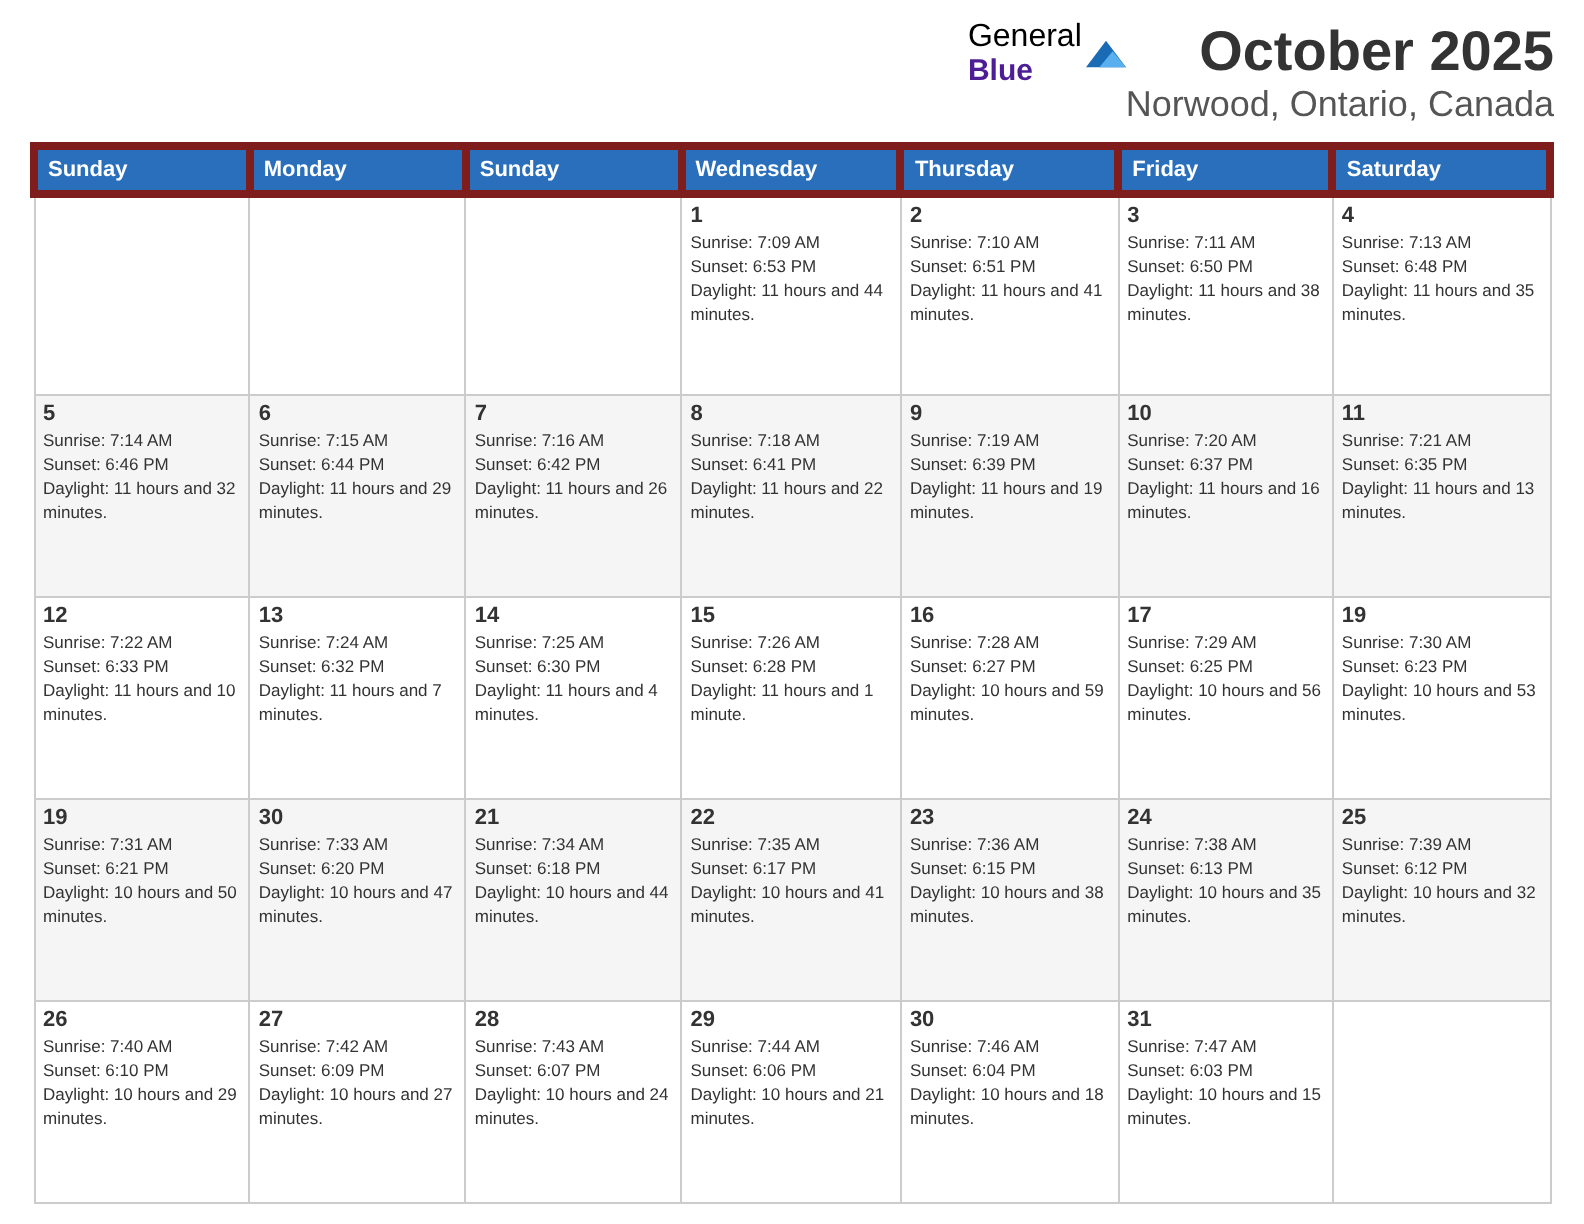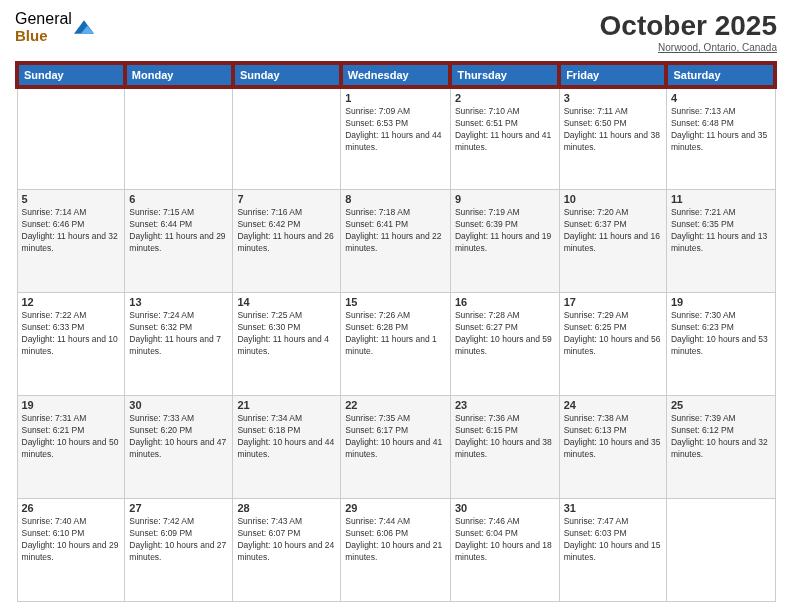--- a/index.html
+++ b/index.html
@@ -9,20 +9,21 @@
       font-family: Arial, sans-serif;
       background: #fff;
       overflow: hidden;
     }
     .page {
       width: 792px;
       height: 612px;
       padding: 10px 15px;
       display: flex;
       flex-direction: column;
+      align-items: flex-end;
     }
     .header {
       display: flex;
       justify-content: space-between;
       align-items: flex-start;
       margin-bottom: 8px;
     }
     .logo {
       display: flex;
       align-items: center;
@@ -39,23 +40,22 @@
     }
     .title-block {
       text-align: right;
     }
     .month-title {
       font-size: 28px;
       font-weight: bold;
       color: #333;
     }
     .location {
-      font-size: 10px;
+      font-size: 18px;
       color: #555;
-      text-decoration: underline;
     }
     .calendar {
       width: 100%;
       border-collapse: collapse;
       flex: 1;
     }
     .calendar th {
       background-color: #2a6fbb;
       color: #fff;
       font-size: 11px;
@@ -93,21 +93,21 @@
     }
   </style>
 </head>
 <body>
 
 <div class="page">
   <div class="header">
     <div class="logo">
       <div class="logo-text">
         <span>General</span>
-        <span style="color:#a16207;font-weight:bold;font-size:15px;">Blue</span>
+        <span style="color:#4c1d95;font-weight:bold;font-size:15px;">Blue</span>
       </div>
       <svg class="logo-icon" viewBox="0 0 30 20">
         <polygon points="0,20 15,0 30,20" fill="#1a6bb5"></polygon>
         <polygon points="10,20 20,8 30,20" fill="#5aafee"></polygon>
       </svg>
     </div>
     <div class="title-block">
       <div class="month-title">October 2025</div>
       <div class="location">Norwood, Ontario, Canada</div>
     </div>

